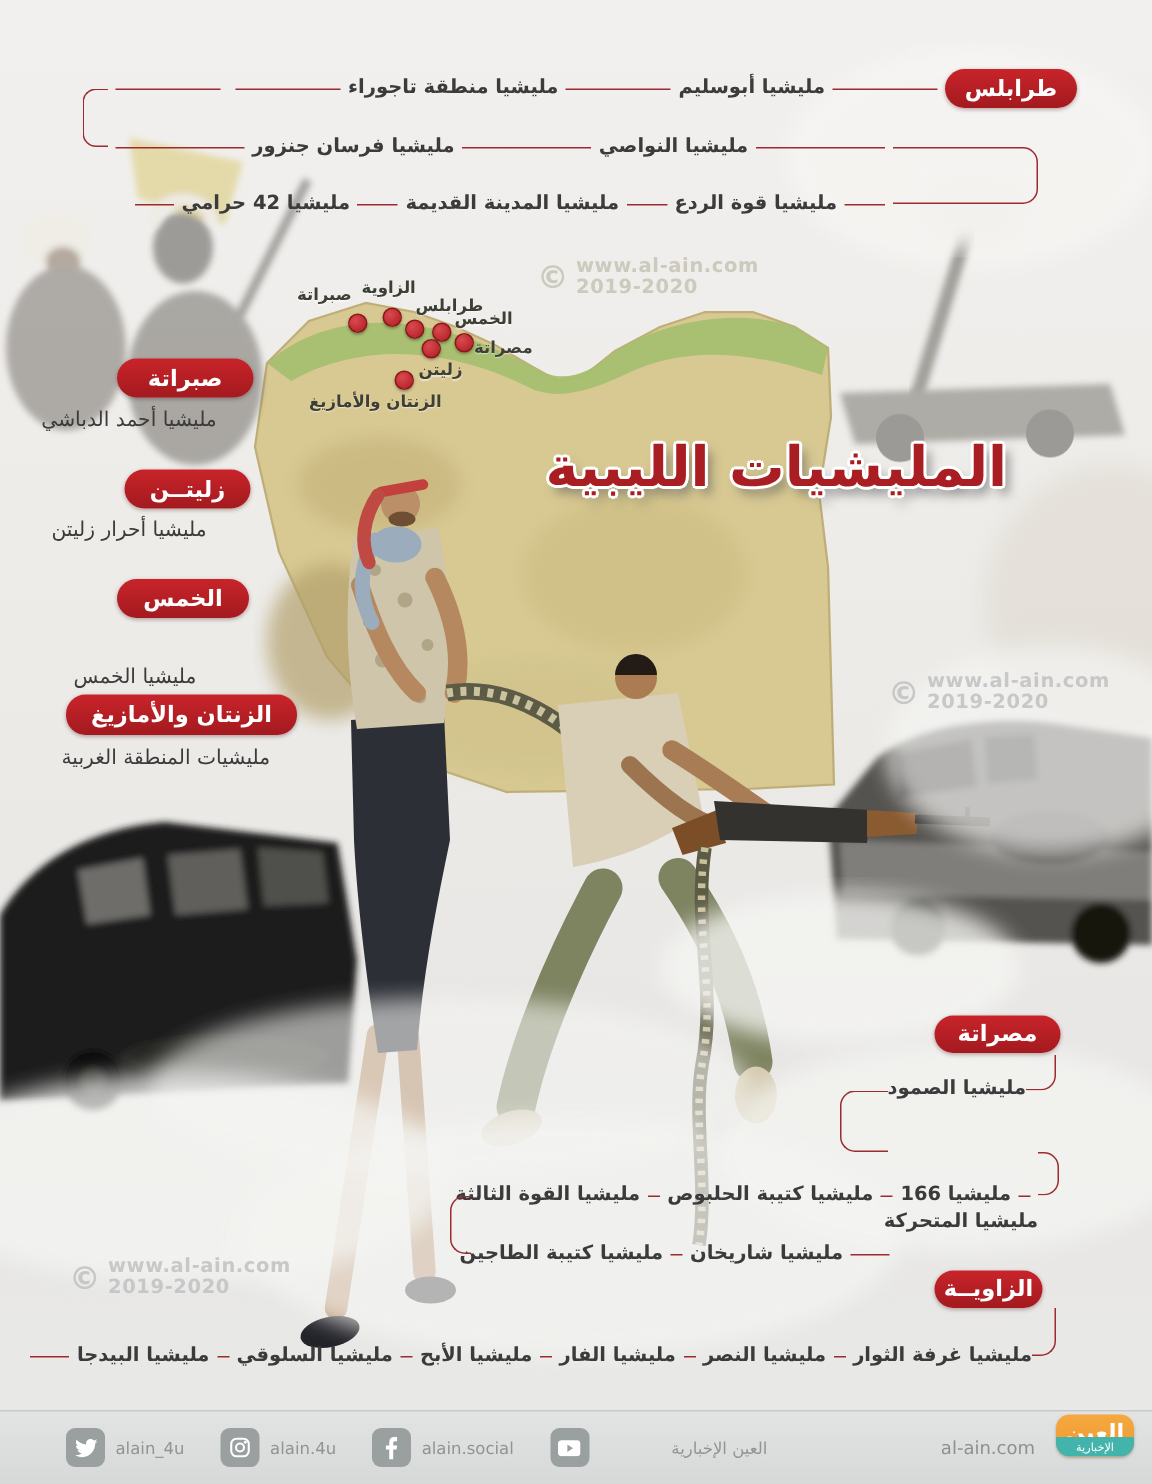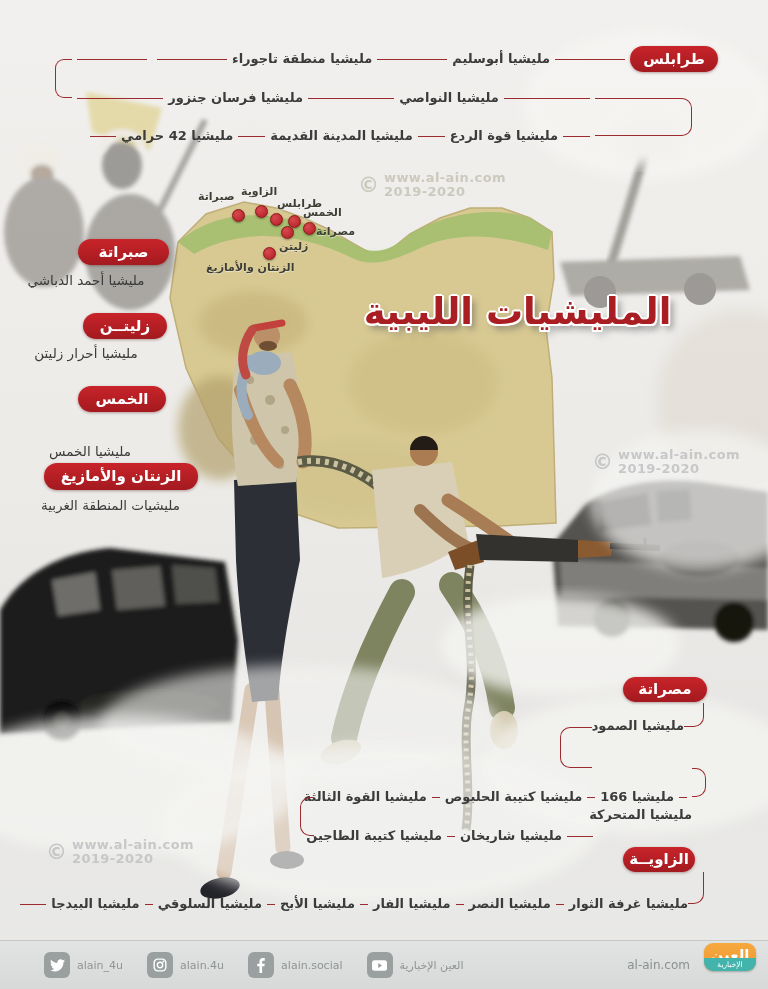--- a/index.html
+++ b/index.html
@@ -326,21 +326,21 @@
         </div>
         <span class="soc-lb">alain.social</span>
       </div>
       <div class="soc-unit">
         <div class="soc-ic">
           <svg width="15" height="11" viewBox="0 0 24 17">
               <rect x="0" y="0" width="24" height="17" rx="4" fill="#fff"></rect>
               <path d="M10,4.5 L16,8.5 L10,12.5 Z" fill="#9aa0a0"></path>
             </svg>
         </div>
-        <span class="soc-lb" style="direction:rtl;">العين الإخبارية</span>
+        <span class="soc-lb" style="direction:rtl;margin-left:48px;">العين الإخبارية</span>
       </div>
     </div>
     <div class="site">al-ain.com</div>
     <div class="logo">
       <div class="logo-a">العين</div>
       <div class="logo-b">الإخبارية</div>
     </div>
   </div>
 
 </div>

